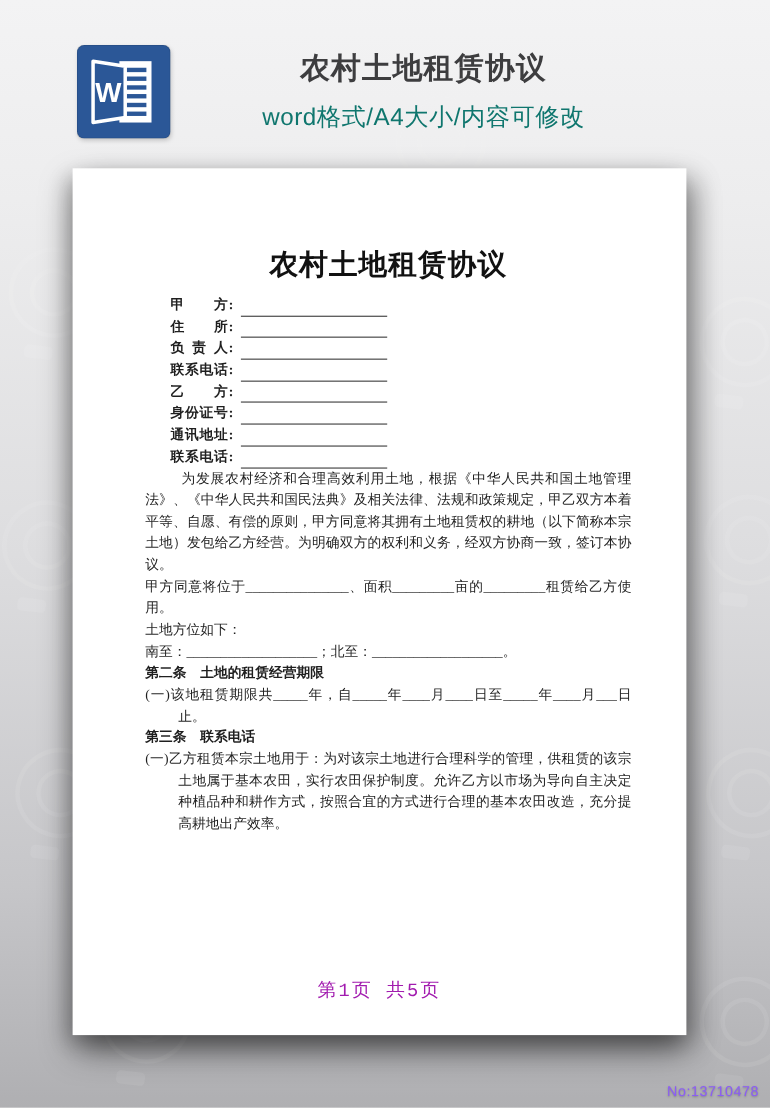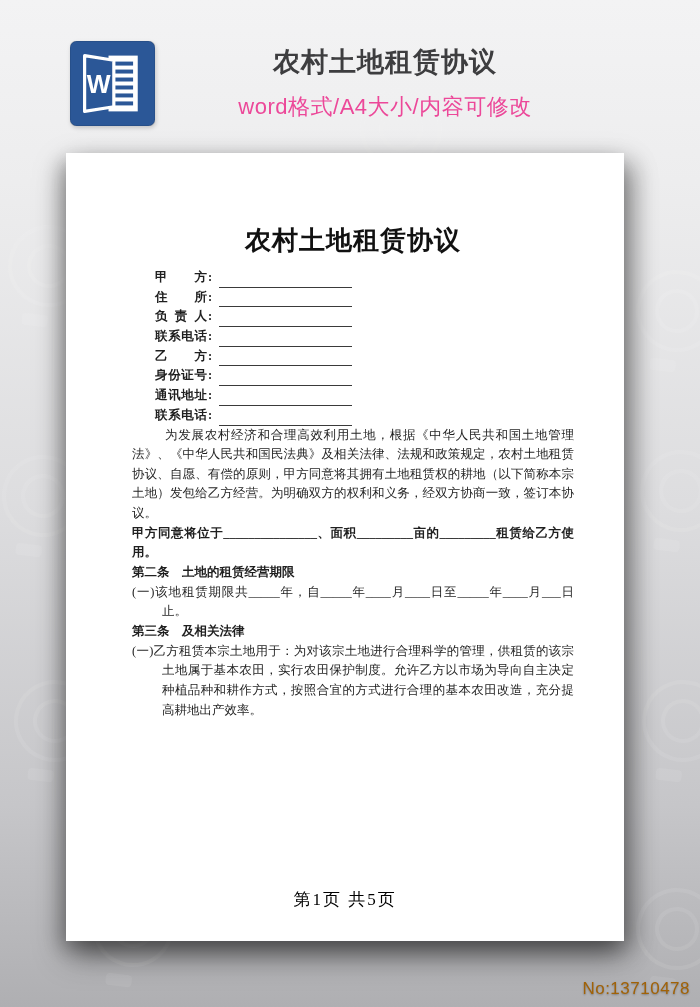--- a/index.html
+++ b/index.html
@@ -15,45 +15,45 @@
         border:4px solid rgba(255,255,255,.55); border-radius:50%; }
   .wm::before { content:""; position:absolute; left:-14px; bottom:-10px; width:26px; height:12px;
         background:rgba(255,255,255,.5); transform:rotate(35deg); border-radius:4px; }
 
   
   .header { position:absolute; top:0; left:0; right:0; height:140px; }
   .word-icon { position:absolute; left:70px; top:41px; width:85px; height:85px;
         filter:drop-shadow(1px 2px 2px rgba(0,0,0,.18)); }
   .header-text { position:absolute; left:70px; right:0; top:44px; text-align:center; }
   .header-title { font-size:27px; font-weight:bold; color:#3d3d3f; letter-spacing:1px; }
-  .header-sub { font-size:22px; color:#ec4899; margin-top:12px; letter-spacing:.5px; }
+  .header-sub { font-size:22px; color:#0f766e; margin-top:12px; letter-spacing:.5px; }
 
   
   .doc-page { position:absolute; left:66px; top:153px; width:558px; height:788px; background:#ffffff;
         box-shadow:0 14px 30px rgba(0,0,0,.40), 10px 10px 22px rgba(0,0,0,.26), -7px 8px 16px rgba(0,0,0,.16);
         font-family:"Liberation Serif","DejaVu Serif",serif; color:#1f1f1f; }
   .doc-inner { position:absolute; left:66px; right:50px; top:0; bottom:0; }
   .doc-title { margin-top:70px; text-align:center; font-size:26px; font-weight:bold; line-height:36px;
         letter-spacing:1px; color:#111; }
   .fields { margin-top:9px; }
   .field-row { height:19.7px; line-height:19.7px; font-size:12.5px; margin-left:23px;
         display:flex; align-items:flex-end; font-weight:bold; }
   .field-label { display:inline-block; width:52px; text-align:justify; text-align-last:justify; }
   .field-colon { margin-left:1px; }
   .field-line { display:inline-block; width:133px; border-bottom:1px solid #3a3a3a; height:16px; margin-left:7px; }
   .doc-body { font-size:12.5px; line-height:19.65px; text-align:justify; word-break:break-all; }
   .doc-body > div { margin:0; }
   .para   { text-indent:33px; }
   .heading{ margin-left:24px; font-weight:bold; }
-  .plain  { margin-left:24px;font-weight:bold; }
+  .plain  { margin-left:24px; }
   .clause { margin-left:24px; padding-left:30px; text-indent:-30px; }
   .page-num { position:absolute; left:0; right:0; bottom:30px; text-align:center;
-        font-family:Liberation Serif, serif; font-size:17px; color:#000000; letter-spacing:2px; }
+        font-family:Liberation Mono, monospace; font-size:17px; color:#a21caf; letter-spacing:2px; }
 
-  .corner-no { position:absolute; right:10px; bottom:8px; font-size:17px; color:#a16207;
+  .corner-no { position:absolute; right:10px; bottom:8px; font-size:13px; color:#8b5cf6;
         text-shadow:0 1px 2px rgba(0,0,0,.30); letter-spacing:.5px; }
 </style>
 </head>
 <body>
 
 <div class="wm" style="left:8px;  top:225px;"></div>
 <div class="wm" style="left:636px;top:270px;"></div>
 <div class="wm" style="left:2px;  top:455px;"></div>
 <div class="wm" style="left:640px;top:450px;"></div>
 <div class="wm" style="left:14px; top:680px;"></div>
@@ -123,24 +123,26 @@
           <span class="field-colon">:</span>
           <span class="field-line"></span>
         </div>
         <div class="field-row">
           <span class="field-label">联系电话</span>
           <span class="field-colon">:</span>
           <span class="field-line"></span>
         </div>
       </div>
     <div class="doc-body" id="docbody">
-        <div class="para">为发展农村经济和合理高效利用土地，根据《中华人民共和国土地管理法》、《中华人民共和国民法典》及相关法律、法规和政策规定，农村土地租赁协议、自愿、有偿的原则，甲方同意将其拥有土地租赁权的耕地（以下简称本宗土地）发包给乙方经营。为明确双方的权利和义务，经双方协商一致，签订本协议。</div>
+        <div class="para">为发展农村经济和合理高效利用土地，根据《中华人民共和国土地管理法》、《中华人民共和国民法典》及相关法律、法规和政策规定，甲乙双方本着平等、自愿、有偿的原则，甲方同意将其拥有土地租赁权的耕地（以下简称本宗土地）发包给乙方经营。为明确双方的权利和义务，经双方协商一致，签订本协议。</div>
         <div class="plain">甲方同意将位于_______________、面积_________亩的_________租赁给乙方使用。</div>
+        <div class="plain">土地方位如下：</div>
+        <div class="plain">南至：___________________；北至：___________________。</div>
         <div class="heading">第二条　土地的租赁经营期限</div>
         <div class="clause">(一)该地租赁期限共_____年，自_____年____月____日至_____年____月___日止。</div>
-        <div class="heading">第三条　及相关法律</div>
+        <div class="heading">第三条　联系电话</div>
         <div class="clause">(一)乙方租赁本宗土地用于：为对该宗土地进行合理科学的管理，供租赁的该宗土地属于基本农田，实行农田保护制度。允许乙方以市场为导向自主决定种植品种和耕作方式，按照合宜的方式进行合理的基本农田改造，充分提高耕地出产效率。</div>
       </div>
   </div>
   <div class="page-num">第1页  共5页</div>
 </div>
 
 <div class="corner-no">No:13710478</div>
 
 </body></html>

